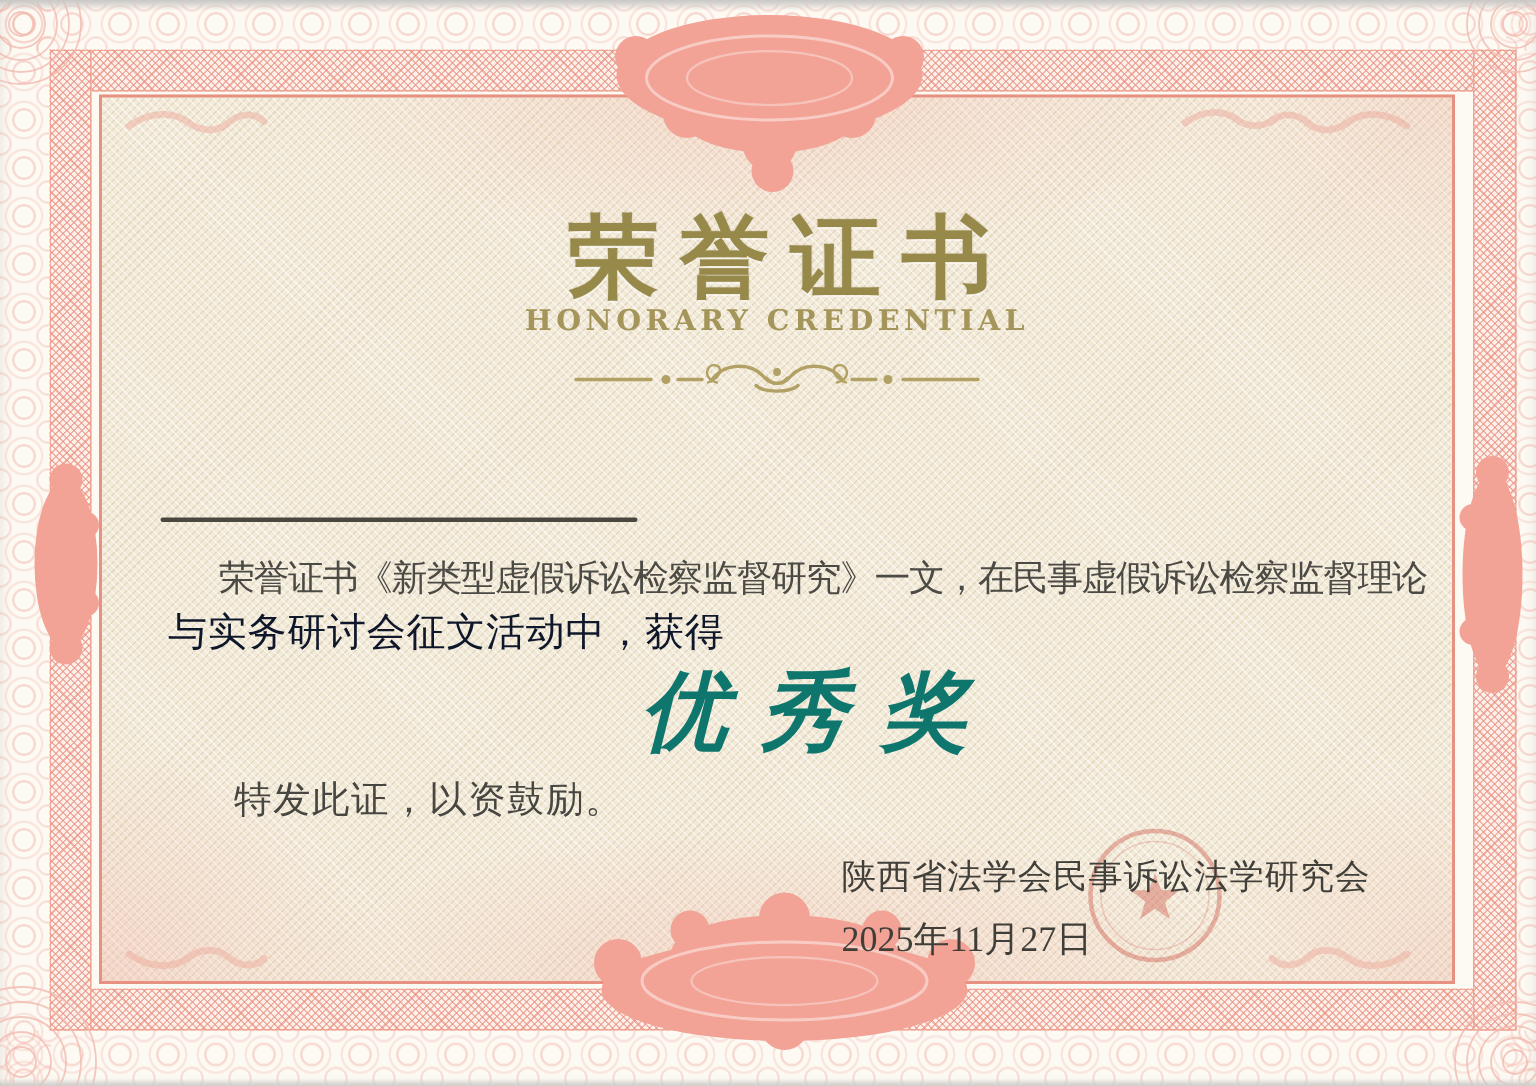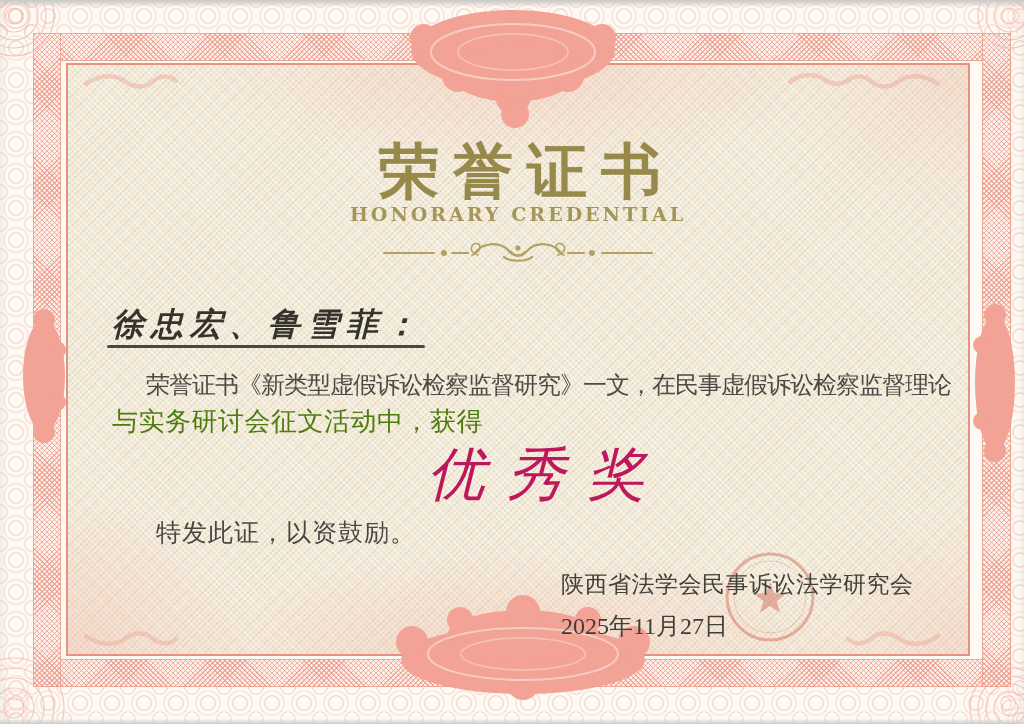--- a/index.html
+++ b/index.html
@@ -67,25 +67,25 @@
     font-size:19px;letter-spacing:3px;color:#a4955a;
   }
   .flourish{position:absolute;left:518px;top:240px;transform:translateX(-50%);}
   .names{
     left:112px;top:303px;
     font-family:"DejaVu Serif","Liberation Serif",serif;font-weight:700;font-style:italic;
     font-size:32px;letter-spacing:7px;color:#35332c;
   }
   .names-underline{position:absolute;left:107px;top:345px;width:318px;height:2.5px;background:#4a473f;border-radius:2px;}
   .body1{left:146px;top:369px;font-size:24px;letter-spacing:-1px;color:#4b4a45;}
-  .body2{left:112px;top:404px;font-size:26px;letter-spacing:0.5px;color:#4d7c0f;}
+  .body2{left:112px;top:404px;font-size:26px;letter-spacing:0.5px;color:#0f172a;}
   .award{
     left:536px;top:436px;transform:translateX(-50%);
-    font-family:"DejaVu Serif","Liberation Serif",serif;font-weight:400;font-style:italic;
-    font-size:58px;letter-spacing:22px;padding-left:22px;color:#be185d;
+    font-family:"DejaVu Serif","Liberation Serif",serif;font-weight:700;font-style:italic;
+    font-size:58px;letter-spacing:22px;padding-left:22px;color:#0f766e;
   }
   .closing{left:156px;top:516px;font-size:25px;letter-spacing:1px;color:#474641;}
   .issuer-block{position:absolute;left:561px;top:569px;width:400px;text-align:left;}
   .issuer{font-size:23px;letter-spacing:0.5px;color:#403f3a;}
   .cert-date{margin-top:10px;font-family:Liberation Serif, serif;font-size:24px;color:#3f3e39;}
   .seal-svg{position:absolute;left:722px;top:549px;pointer-events:none;}
 </style>
 </head>
 <body>
 
@@ -196,21 +196,20 @@
       <path d="M190 13 h16"></path>
       <path d="M224 13 h50"></path>
     </g>
     <g fill="#b2a164" stroke="none">
       <circle cx="66" cy="13" r="3"></circle>
       <circle cx="214" cy="13" r="3"></circle>
       <circle cx="140" cy="8" r="2.6"></circle>
     </g>
   </svg>
 
-  <div class="txt names">徐忠宏、鲁雪菲：</div>
   <div class="names-underline"></div>
 
   <div class="txt body1">荣誉证书《新类型虚假诉讼检察监督研究》一文，在民事虚假诉讼检察监督理论</div>
   <div class="txt body2">与实务研讨会征文活动中，获得</div>
 
   <div class="txt award">优秀奖</div>
 
   <div class="txt closing">特发此证，以资鼓励。</div>
 
   <svg class="seal-svg" width="96" height="96" viewBox="0 0 96 96">

